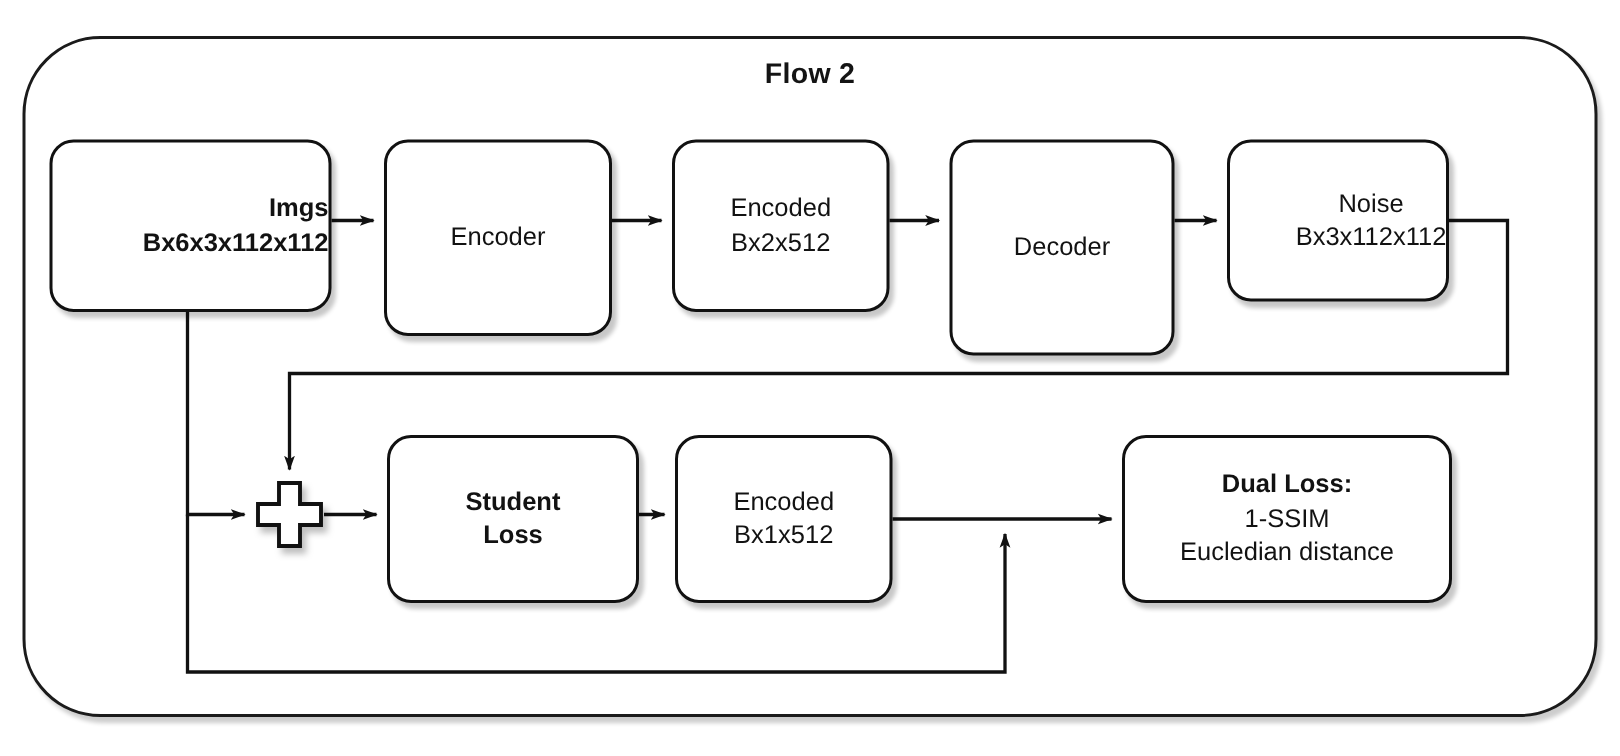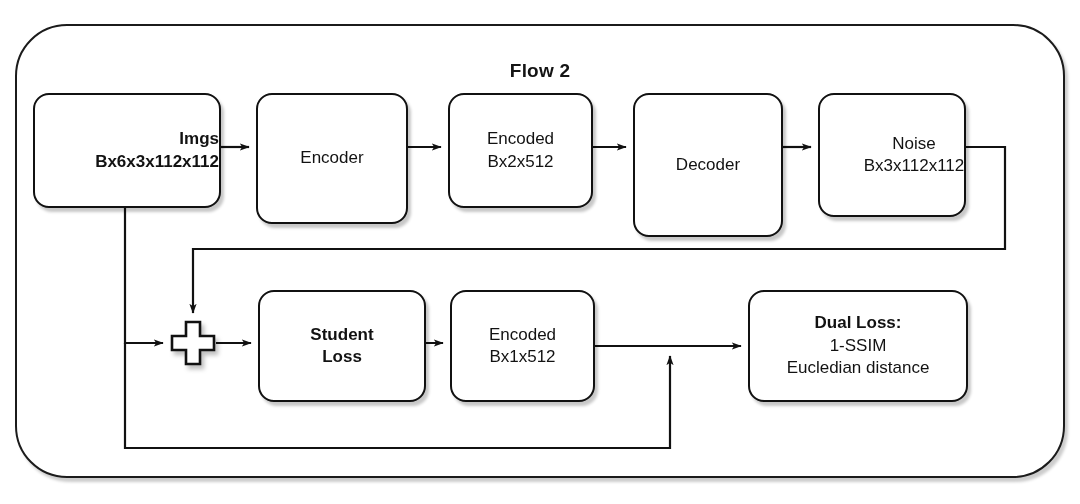--- a/index.html
+++ b/index.html
@@ -32,21 +32,21 @@
     height: 454px;
     border: 2px solid #1b1b1b;
     border-radius: 52px;
     background: #ffffff;
     box-shadow: 3px 4px 3px rgba(0,0,0,0.20);
     box-sizing: border-box;
   }
   .flow-title {
     position: absolute;
     left: 0;
-    top: 60px;
+    top: 39px;
     width: 1080px;
     text-align: center;
     font-size: 19px;
     font-weight: bold;
     color: #141414;
     letter-spacing: 0.2px;
   }
   .node {
     position: absolute;
     box-sizing: border-box;
@@ -68,21 +68,21 @@
     font-weight: bold;
   }
   .node .line-reg {
     font-weight: normal;
   }
   
   #node-imgs      { left: 33px;  top: 93px;  width: 188px; height: 115px; }
   #node-encoder   { left: 256px; top: 93px;  width: 152px; height: 131px; }
   #node-encoded2  { left: 448px; top: 93px;  width: 145px; height: 115px; }
   #node-decoder   { left: 633px; top: 93px;  width: 150px; height: 144px; }
-  #node-noise     { left: 818px; top: 93px;  width: 148px; height: 124px; padding-left: 44px; }
+  #node-noise     { left: 818px; top: 93px;  width: 148px; height: 108px; padding-left: 44px; }
   
   #node-student   { left: 258px; top: 290px; width: 168px; height: 112px; }
   #node-encoded1  { left: 450px; top: 290px; width: 145px; height: 112px; }
   #node-dualloss  { left: 748px; top: 290px; width: 220px; height: 112px; }
 
   
   #node-imgs .clip-row {
     width: 100%;
     text-align: right;
     overflow: hidden;

